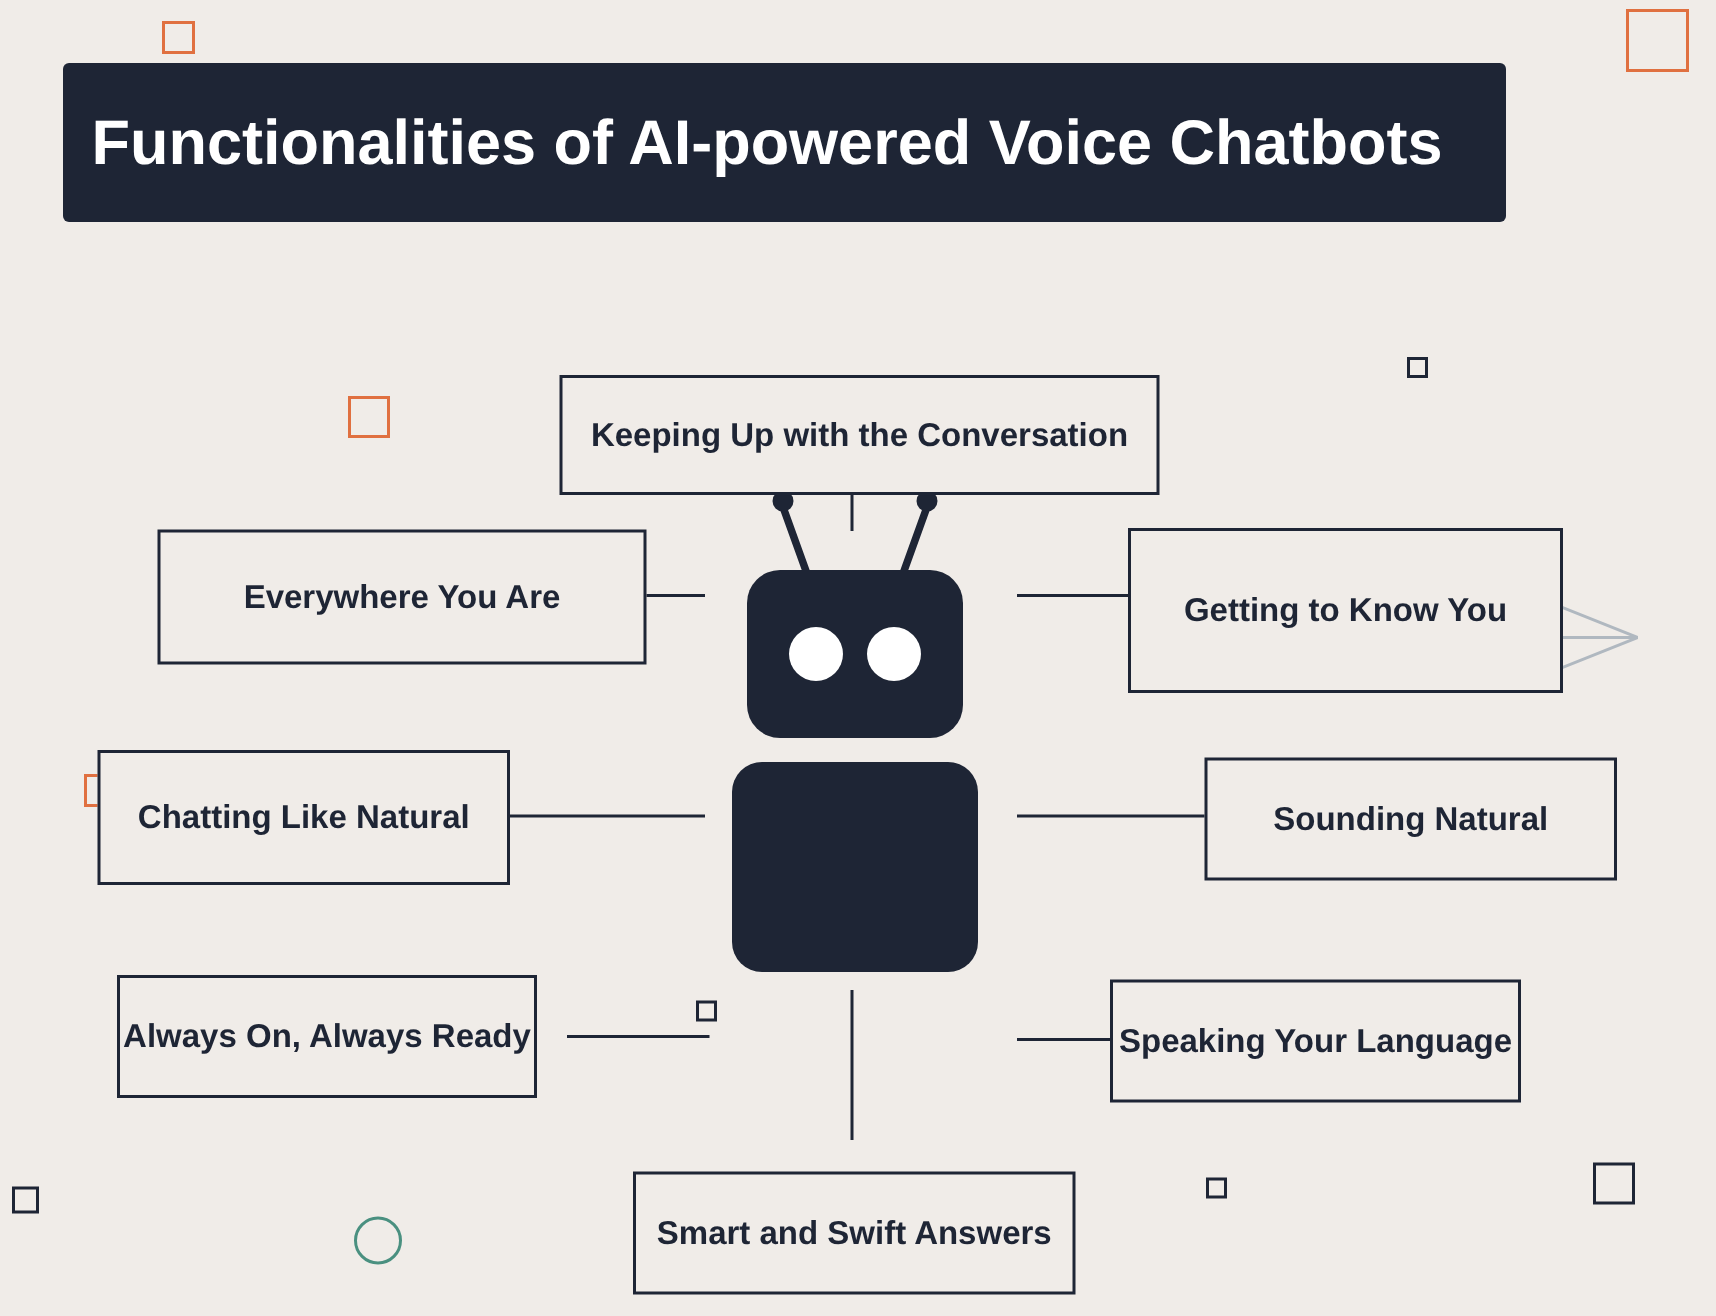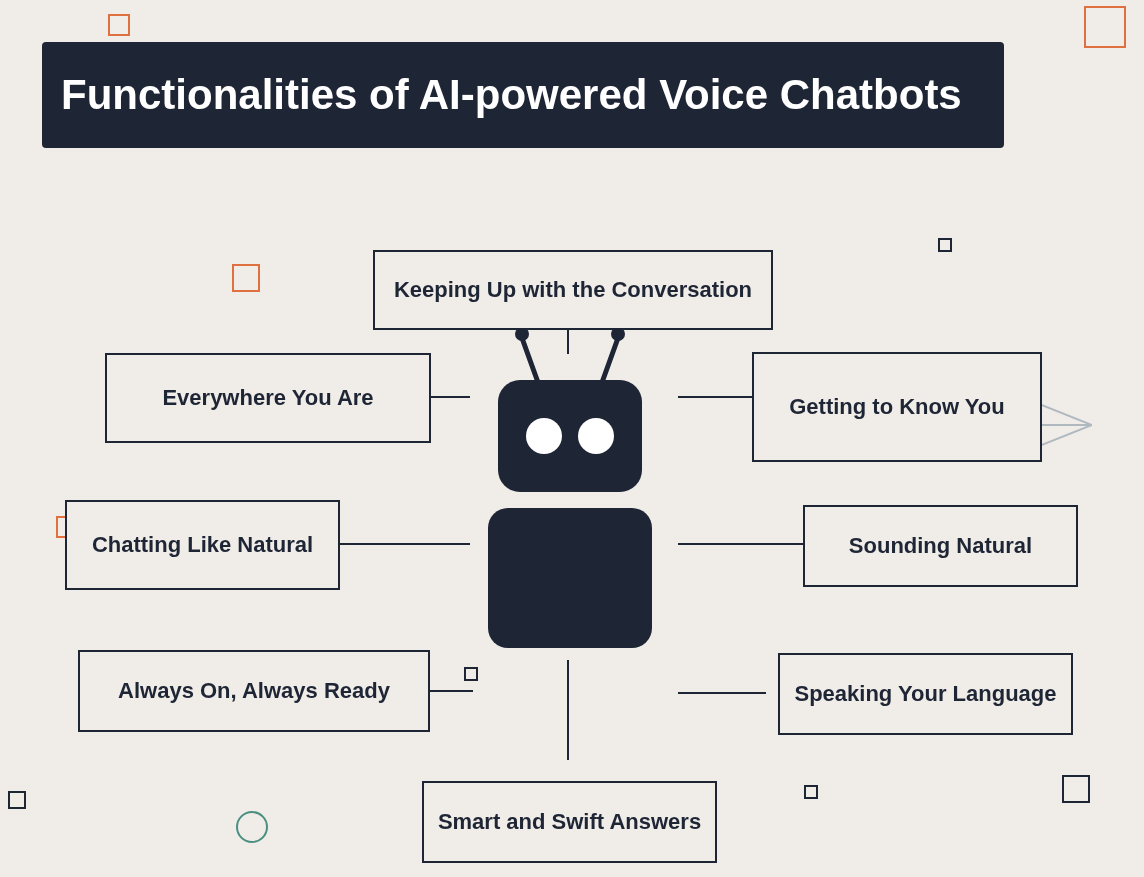--- a/index.html
+++ b/index.html
@@ -71,21 +71,21 @@
     .box-chatting {
       top: 500px;
       left: 65px;
       width: 275px;
       height: 90px;
     }
 
     .box-always {
       top: 650px;
       left: 78px;
-      width: 352px;
+      width: 280px;
       height: 82px;
       justify-content: center;
     }
 
     
     .box-getting {
       top: 352px;
       left: 752px;
       width: 290px;
       height: 110px;
@@ -93,22 +93,22 @@
 
     .box-sounding {
       top: 505px;
       left: 803px;
       width: 275px;
       height: 82px;
     }
 
     .box-speaking {
       top: 653px;
-      left: 778px;
-      width: 295px;
+      left: 740px;
+      width: 274px;
       height: 82px;
       align-items: center;
     }
 
     
     .box-smart {
       top: 781px;
       left: 422px;
       width: 295px;
       height: 82px;

